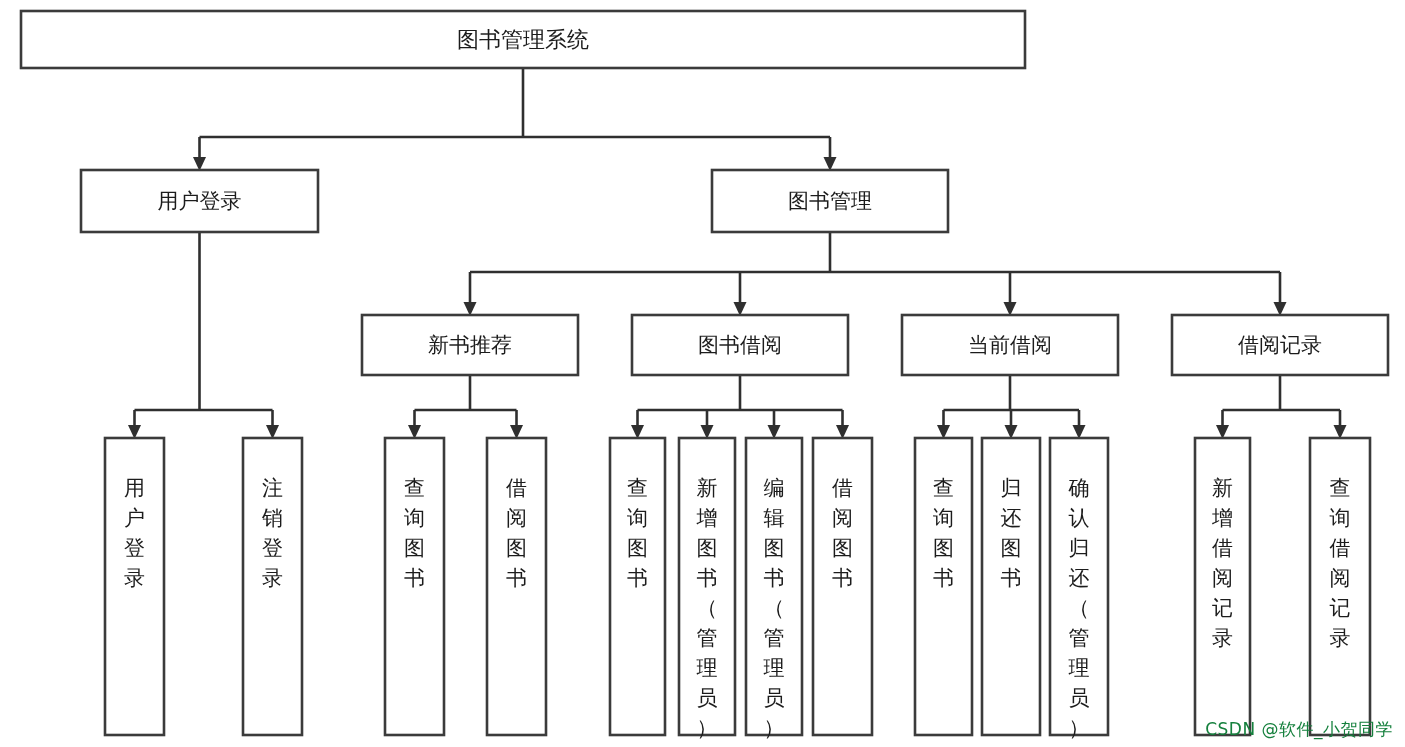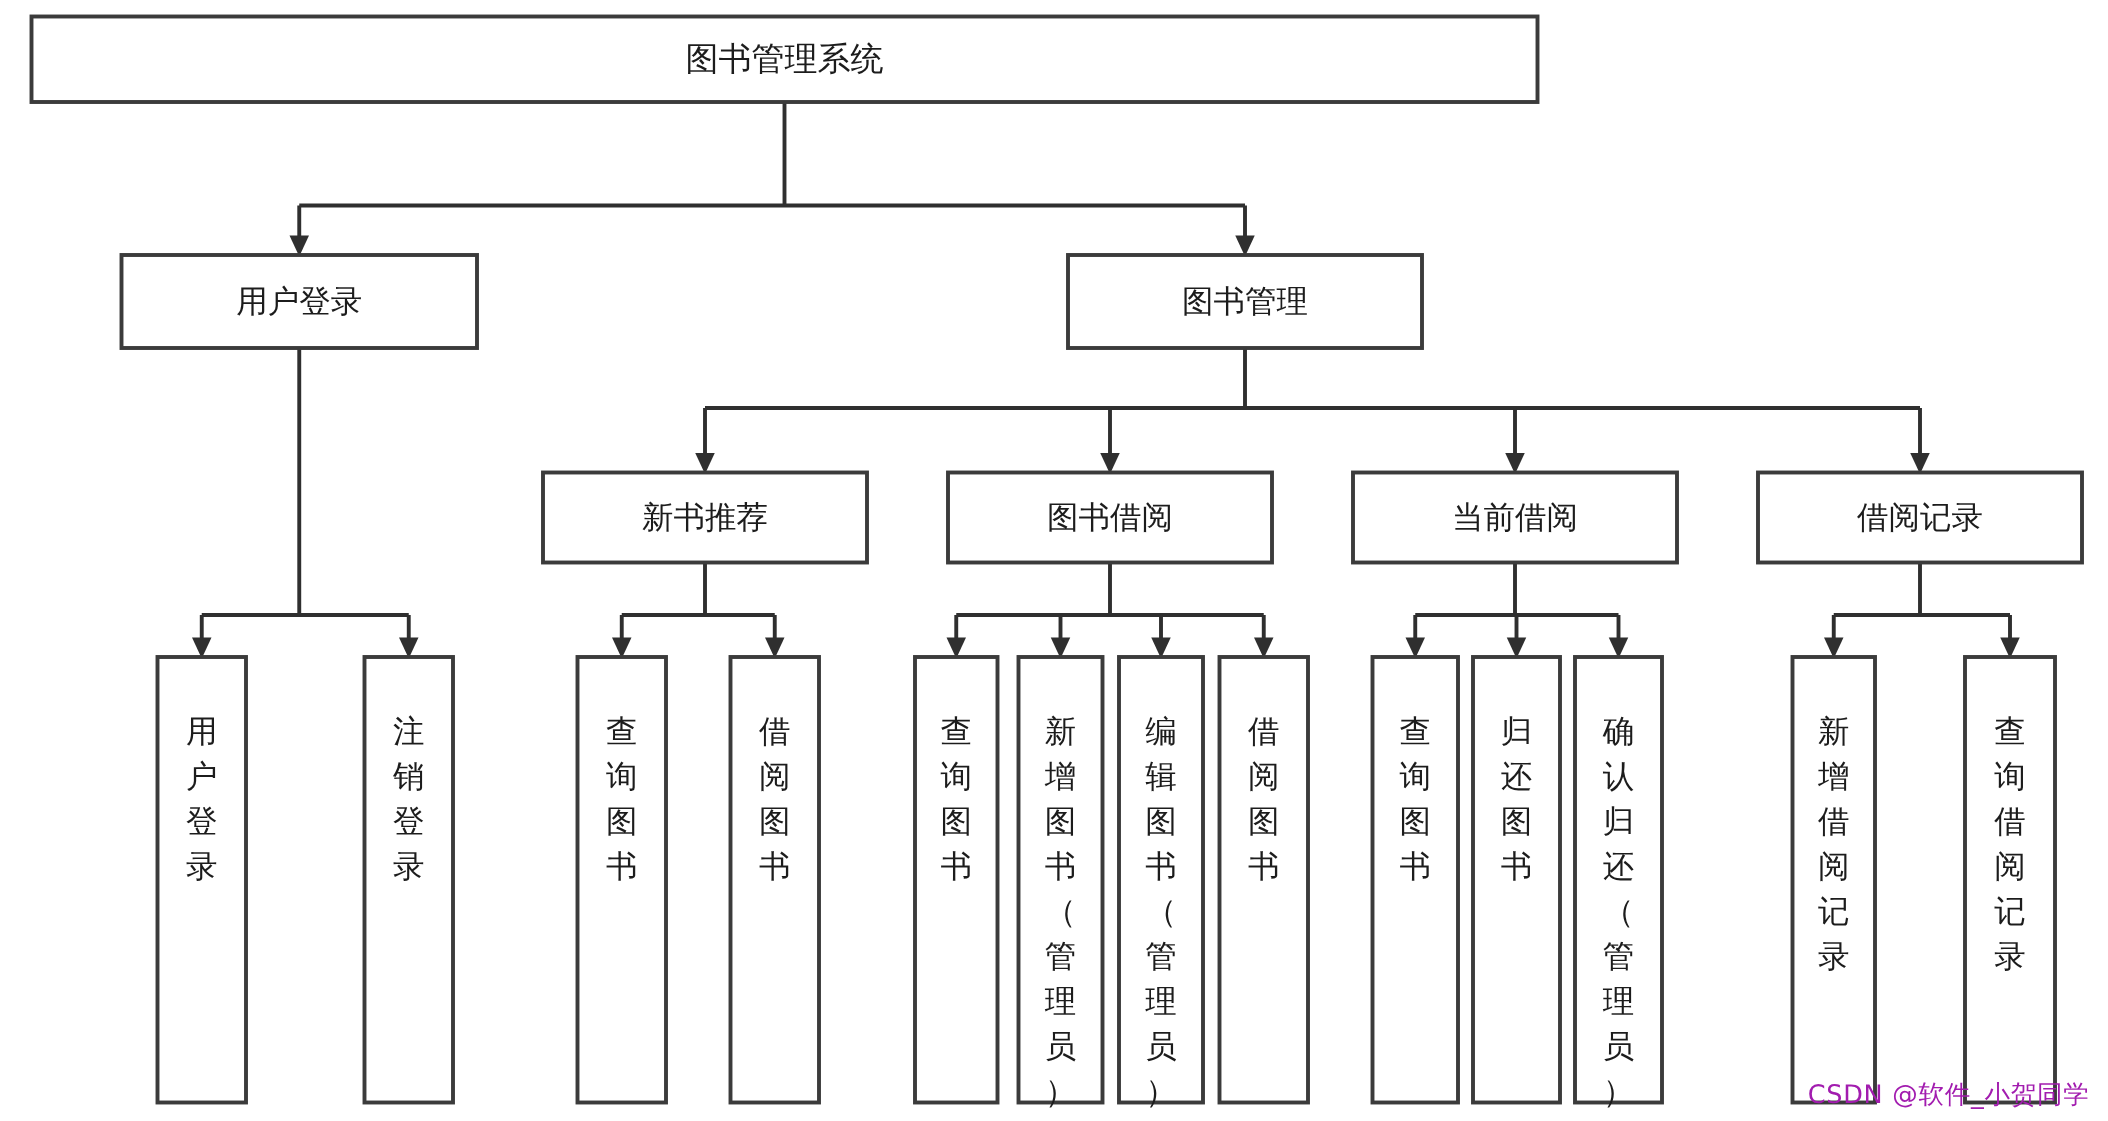--- a/index.html
+++ b/index.html
@@ -62,21 +62,21 @@
   }
   .leaf-char {
     dominant-baseline: middle;
   }
   .watermark {
     position: absolute;
     right: 12px;
     bottom: 6px;
     font-family: "DejaVu Sans", "Liberation Sans", sans-serif;
     font-size: 17px;
-    color: #a21caf;
+    color: #15803d;
     letter-spacing: 0.5px;
     pointer-events: none;
     user-select: none;
   }
 </style>
 </head>
 <body>
 
 <div id="diagram-root">
   <svg class="diagram-svg" id="diagram-svg" viewBox="0 0 1405 747" xmlns="http://www.w3.org/2000/svg">

